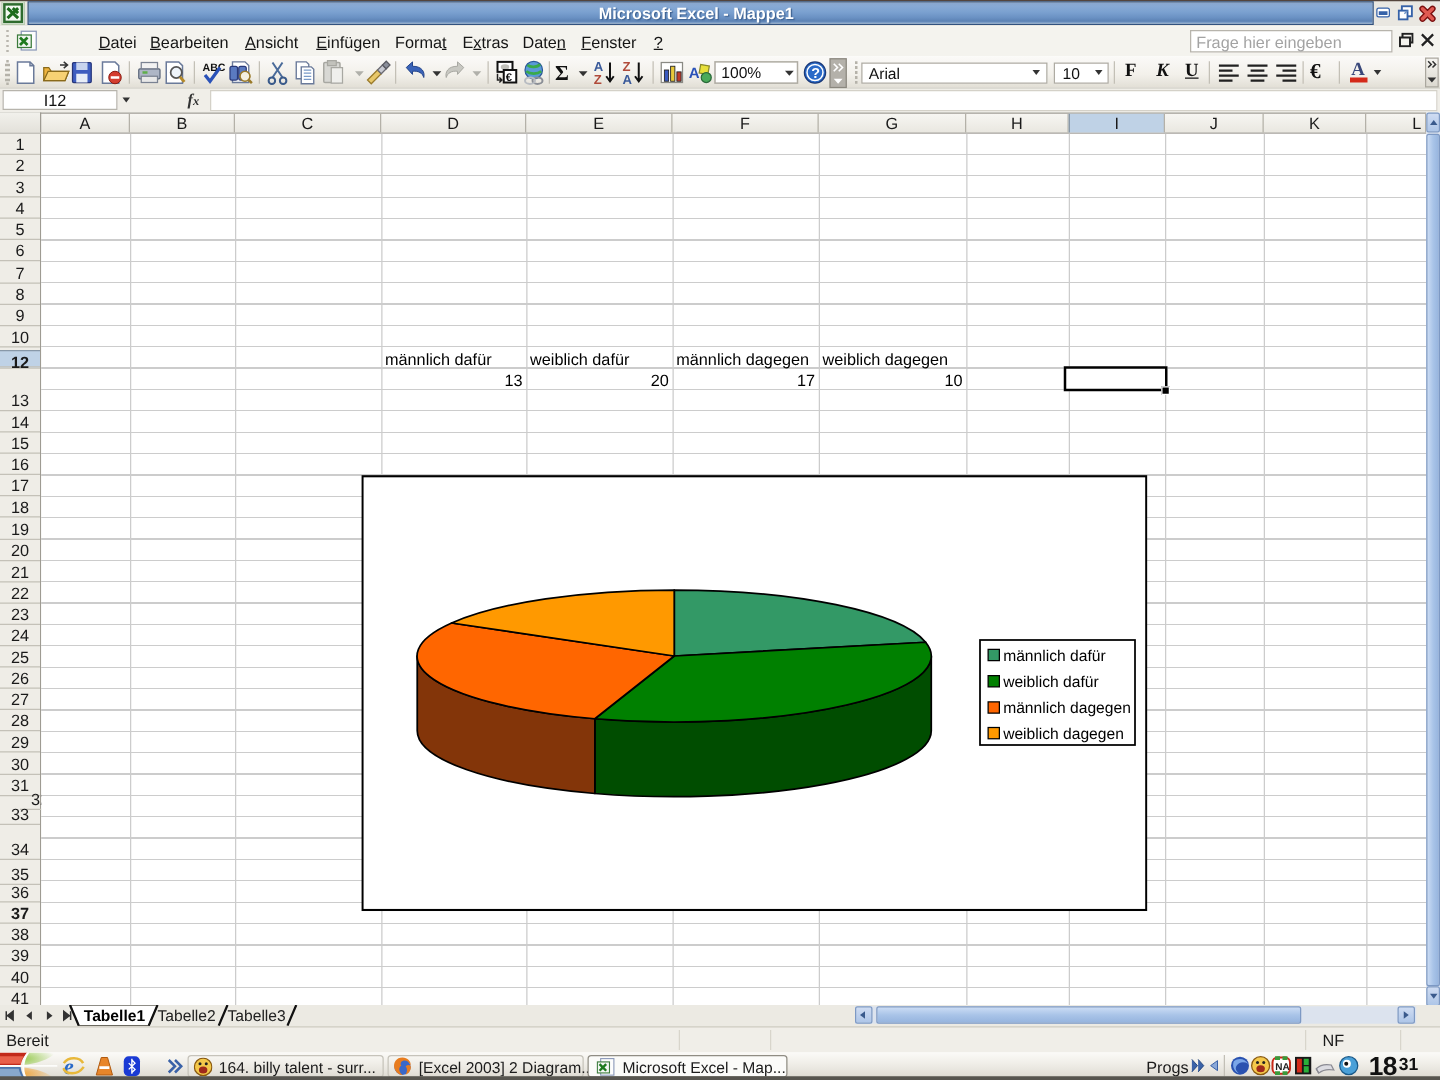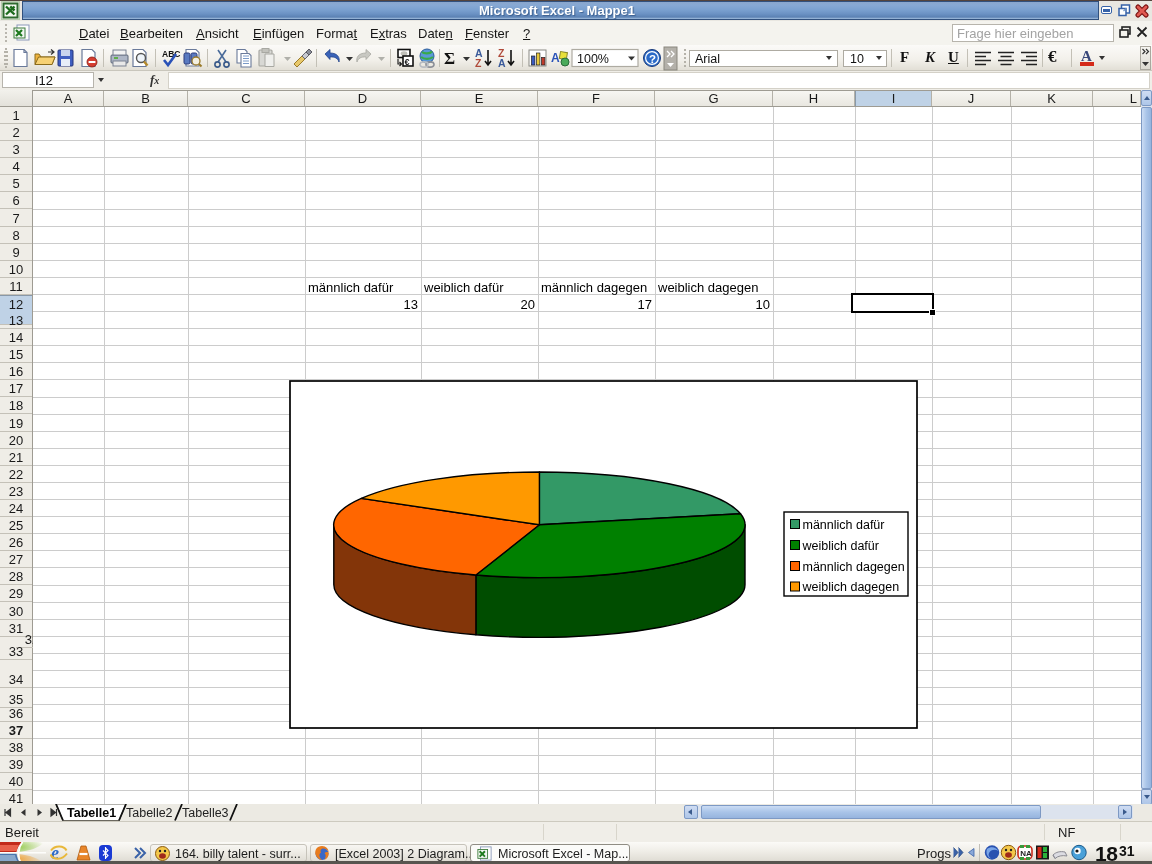--- a/index.html
+++ b/index.html
@@ -276,21 +276,21 @@
       <div class="abs rowcell" style="top:124.1px;height:17.1px;line-height:17.1px;background:transparent;">2</div>
       <div class="abs rowcell" style="top:141.2px;height:17.1px;line-height:17.1px;background:transparent;">3</div>
       <div class="abs rowcell" style="top:158.3px;height:17.1px;line-height:17.1px;background:transparent;">4</div>
       <div class="abs rowcell" style="top:175.3px;height:17.1px;line-height:17.1px;background:transparent;">5</div>
       <div class="abs rowcell" style="top:192.4px;height:17.1px;line-height:17.1px;background:transparent;">6</div>
       <div class="abs rowcell" style="top:209.5px;height:17.1px;line-height:17.1px;background:transparent;">7</div>
       <div class="abs rowcell" style="top:226.6px;height:17.1px;line-height:17.1px;background:transparent;">8</div>
       <div class="abs rowcell" style="top:243.7px;height:17.1px;line-height:17.1px;background:transparent;">9</div>
       <div class="abs rowcell" style="top:260.8px;height:17.1px;line-height:17.1px;background:transparent;">10</div>
       <div class="abs rowcell" style="top:277.9px;height:17.1px;line-height:17.1px;background:transparent;">11</div>
-      <div class="abs rowcell" style="top:295px;height:30px;line-height:17.1px;background:#bfd2e6;border-top:1px solid #8898a8;">12</div>
+      <div class="abs rowcell" style="top:280px;height:14px;line-height:17.1px;background:#bfd2e6;border-top:1px solid #8898a8;font-weight:bold;">12</div>
       <div class="abs rowcell" style="top:312.0px;height:17.1px;line-height:17.1px;background:transparent;">13</div>
       <div class="abs rowcell" style="top:329.1px;height:17.1px;line-height:17.1px;background:transparent;">14</div>
       <div class="abs rowcell" style="top:346.2px;height:17.1px;line-height:17.1px;background:transparent;">15</div>
       <div class="abs rowcell" style="top:363.3px;height:17.1px;line-height:17.1px;background:transparent;">16</div>
       <div class="abs rowcell" style="top:380.4px;height:17.1px;line-height:17.1px;background:transparent;">17</div>
       <div class="abs rowcell" style="top:397.4px;height:17.1px;line-height:17.1px;background:transparent;">18</div>
       <div class="abs rowcell" style="top:414.5px;height:17.1px;line-height:17.1px;background:transparent;">19</div>
       <div class="abs rowcell" style="top:431.6px;height:17.1px;line-height:17.1px;background:transparent;">20</div>
       <div class="abs rowcell" style="top:448.7px;height:17.1px;line-height:17.1px;background:transparent;">21</div>
       <div class="abs rowcell" style="top:465.8px;height:17.1px;line-height:17.1px;background:transparent;">22</div>

